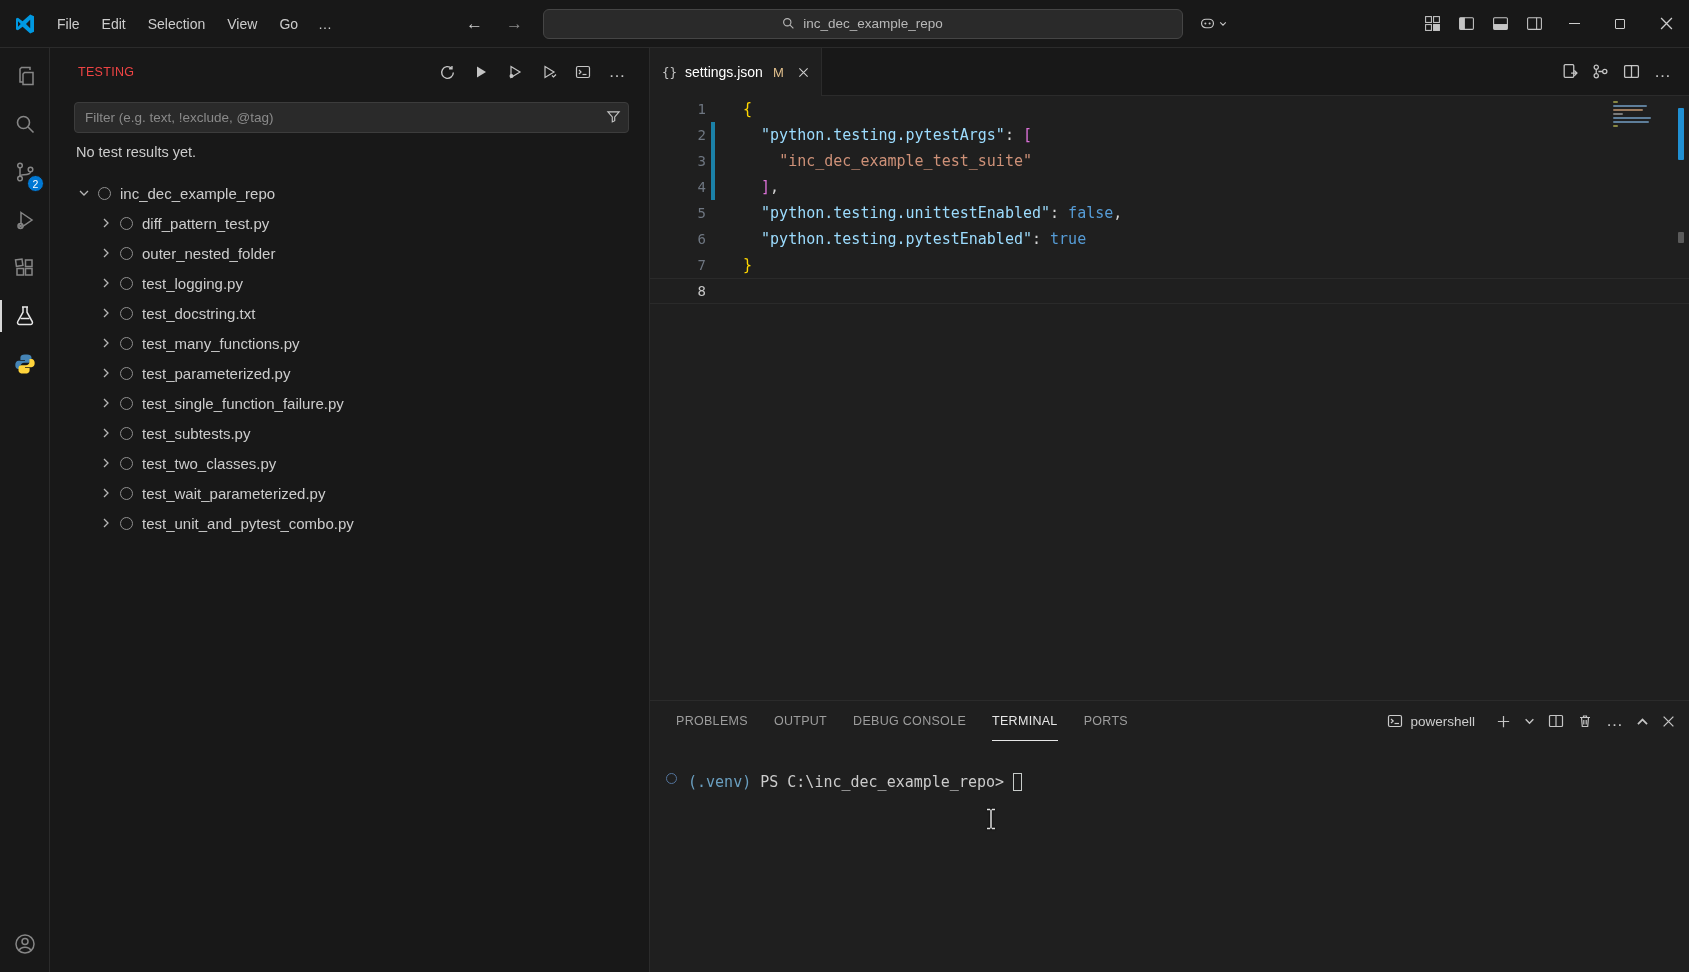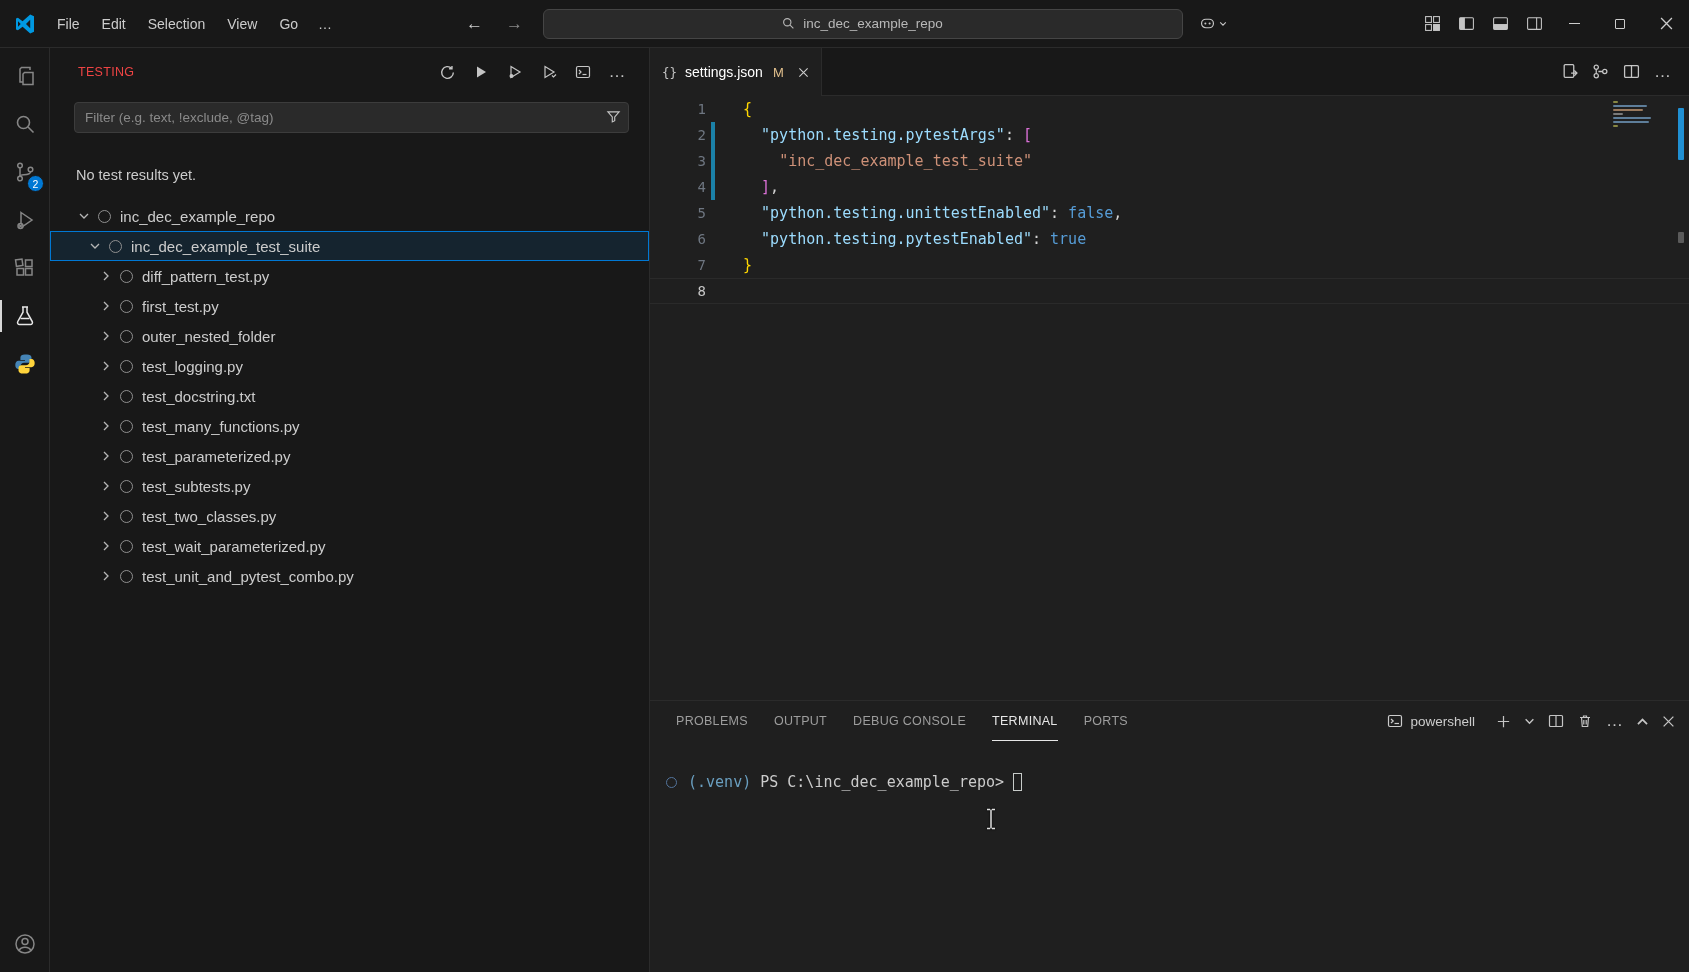--- a/index.html
+++ b/index.html
@@ -56,21 +56,21 @@
     color:#c5c5c5; border-radius:5px; }
   .ellipsis-glyph{ font-size:17px; line-height:10px; color:#c5c5c5; }
 
   .filter-wrap{ margin:6px 20px 0 24px; position:relative; }
   .filter-input{ width:100%; height:31px; background:#2a2a2a; border:1px solid #3c3c3c; border-radius:4px;
     color:#14b8a6; font-size:13.5px; padding:0 34px 0 10px; outline:none;
     font-family:"Liberation Sans", sans-serif; }
   .filter-input::placeholder{ color:#8a8a8a; }
   .funnel{ position:absolute; right:8px; top:7px; color:#c5c5c5; }
 
-  .sb-status{ margin:34px 0 0 26px; font-size:14.5px; color:#cccccc; }
+  .sb-status{ margin:11px 0 0 26px; font-size:14.5px; color:#cccccc; }
 
   .tree{ margin-top:18px; flex:1; overflow:hidden; }
   .row{ height:30px; display:flex; align-items:center; font-size:15px; color:#cccccc;
     border:1px solid transparent; }
   .row.lvl0{ padding-left:24px; }
   .row.lvl1{ padding-left:35px; }
   .row.lvl2{ padding-left:46px; }
   .row.selected{ border-color:#0078d4; background:rgba(0,120,212,.12); }
   .tw{ width:18px; height:16px; display:flex; align-items:center; justify-content:center; color:#b6b6b6; flex:none; }
   .tw.expanded svg{ transform:rotate(90deg); }
@@ -113,21 +113,21 @@
   .panel-header{ height:40px; display:flex; align-items:center; padding:0 14px 0 26px; }
   .p-tabs{ display:flex; align-items:center; gap:26px; height:100%; }
   .p-tab{ height:100%; display:flex; align-items:center; font-size:12.5px; letter-spacing:.3px;
     color:#9d9d9d; border-bottom:1px solid transparent; }
   .p-tab.active{ color:#e7e7e7; border-bottom-color:#e7e7e7; }
   .panel-actions{ margin-left:auto; display:flex; align-items:center; gap:13px; }
   .shell-chip{ display:flex; align-items:center; gap:7px; color:#cccccc; font-size:13.5px; margin-right:8px; }
   .panel-actions .act{ color:#c5c5c5; display:flex; align-items:center; }
 
   .terminal{ flex:1; padding:32px 0 0 16px; font-family:"DejaVu Sans Mono", monospace; font-size:15px; position:relative; }
-  .term-line{ display:flex; align-items:center; }
+  .term-line{ display:flex; align-items:flex-start; }
   .cmd-dec{ width:11px; height:11px; border:1.5px solid #53749c; border-radius:50%; margin-right:11px; flex:none; }
   .venv{ color:#6a9fc0; margin-right:9px; }
   .prompt{ color:#cccccc; }
   .term-cursor{ display:inline-block; width:9px; height:18px; border:1px solid #c7cbc9; margin-left:9px; }
 
   .mouse-cursor{ position:absolute; left:985px; top:808px; z-index:50; filter:drop-shadow(0 0 1px #000); }
 </style>
 </head>
 <body>
 
@@ -319,54 +319,36 @@
     <div class="tree">
       <div class="row lvl0">
         <span class="tw expanded">
             <svg width="16" height="16" viewBox="0 0 16 16">
               <path d="M6 4l4 4-4 4" fill="none" stroke="currentColor" stroke-width="1.3"></path>
             </svg>
           </span>
         <span class="circ"></span>
         <span class="lbl">inc_dec_example_repo</span>
       </div>
-      <div class="row lvl1 selected">
-        <span class="tw expanded">
-            <svg width="16" height="16" viewBox="0 0 16 16">
-              <path d="M6 4l4 4-4 4" fill="none" stroke="currentColor" stroke-width="1.3"></path>
-            </svg>
-          </span>
-        <span class="circ"></span>
-        <span class="lbl">inc_dec_example_test_suite</span>
-      </div>
       <div class="row lvl2">
         <span class="tw">
             <svg width="16" height="16" viewBox="0 0 16 16">
               <path d="M6 4l4 4-4 4" fill="none" stroke="currentColor" stroke-width="1.3"></path>
             </svg>
           </span>
         <span class="circ"></span>
         <span class="lbl">diff_pattern_test.py</span>
       </div>
       <div class="row lvl2">
         <span class="tw">
             <svg width="16" height="16" viewBox="0 0 16 16">
               <path d="M6 4l4 4-4 4" fill="none" stroke="currentColor" stroke-width="1.3"></path>
             </svg>
           </span>
         <span class="circ"></span>
-        <span class="lbl">first_test.py</span>
-      </div>
-      <div class="row lvl2">
-        <span class="tw">
-            <svg width="16" height="16" viewBox="0 0 16 16">
-              <path d="M6 4l4 4-4 4" fill="none" stroke="currentColor" stroke-width="1.3"></path>
-            </svg>
-          </span>
-        <span class="circ"></span>
         <span class="lbl">outer_nested_folder</span>
       </div>
       <div class="row lvl2">
         <span class="tw">
             <svg width="16" height="16" viewBox="0 0 16 16">
               <path d="M6 4l4 4-4 4" fill="none" stroke="currentColor" stroke-width="1.3"></path>
             </svg>
           </span>
         <span class="circ"></span>
         <span class="lbl">test_logging.py</span>
@@ -390,20 +372,29 @@
         <span class="lbl">test_many_functions.py</span>
       </div>
       <div class="row lvl2">
         <span class="tw">
             <svg width="16" height="16" viewBox="0 0 16 16">
               <path d="M6 4l4 4-4 4" fill="none" stroke="currentColor" stroke-width="1.3"></path>
             </svg>
           </span>
         <span class="circ"></span>
         <span class="lbl">test_parameterized.py</span>
+      </div>
+      <div class="row lvl2">
+        <span class="tw">
+            <svg width="16" height="16" viewBox="0 0 16 16">
+              <path d="M6 4l4 4-4 4" fill="none" stroke="currentColor" stroke-width="1.3"></path>
+            </svg>
+          </span>
+        <span class="circ"></span>
+        <span class="lbl">test_single_function_failure.py</span>
       </div>
       <div class="row lvl2">
         <span class="tw">
             <svg width="16" height="16" viewBox="0 0 16 16">
               <path d="M6 4l4 4-4 4" fill="none" stroke="currentColor" stroke-width="1.3"></path>
             </svg>
           </span>
         <span class="circ"></span>
         <span class="lbl">test_subtests.py</span>
       </div>

